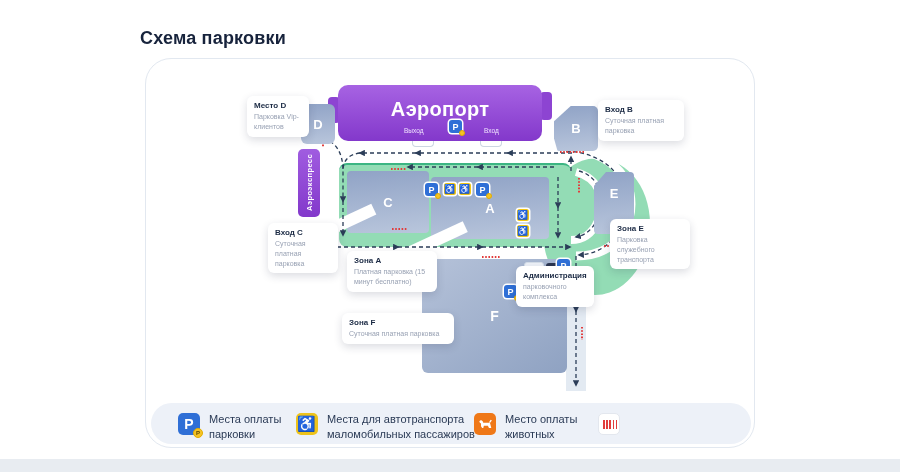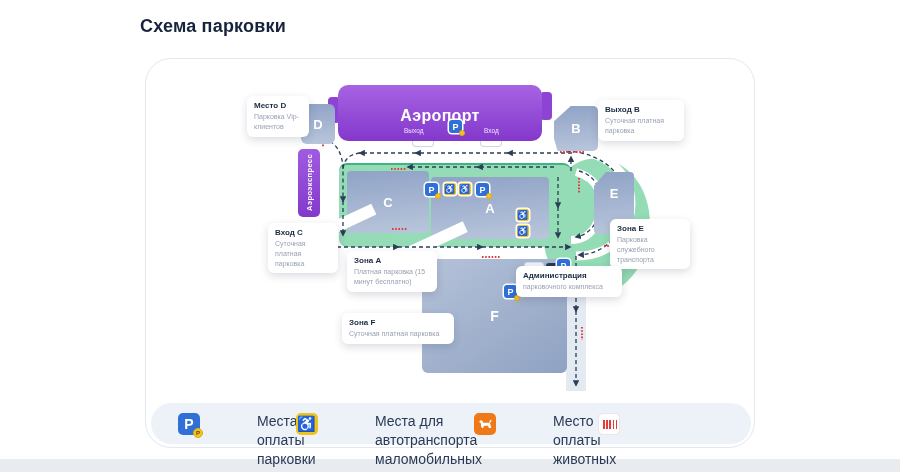--- a/index.html
+++ b/index.html
@@ -3,21 +3,21 @@
 <meta charset="utf-8">
 <style>
   * { margin:0; padding:0; box-sizing:border-box; }
   html,body { width:900px; height:472px; }
   body {
     position:relative; width:900px; height:472px; overflow:hidden;
     background:#ffffff; font-family:"Liberation Sans", sans-serif;
   }
   .bottom-strip { position:absolute; left:0; bottom:0; width:100%; height:13px; background:#e8ecf1; }
   .page-title {
-    position:absolute; left:140px; top:16px; font-size:18px; font-weight:bold; color:#17233c; letter-spacing:.2px;
+    position:absolute; left:140px; top:28px; font-size:18px; font-weight:bold; color:#17233c; letter-spacing:.2px;
   }
   .card {
     position:absolute; left:145px; top:58px; width:610px; height:390px;
     background:#fff; border:1px solid #e2e8f0; border-radius:26px;
   }
   .card * { position:absolute; }
 
   
   .road-strip { left:420px; top:194px; width:20px; height:138px; background:#e3eaf2; z-index:0; }
   .green-central {
@@ -51,21 +51,21 @@
   .wedge-c { left:168px; top:172px; width:66px; transform:rotate(-25deg); }
   .wedge-a { left:254px; top:192px; width:72px; transform:rotate(-25deg); }
 
   
   .airport {
     left:192px; top:26px; width:204px; height:56px; border-radius:10px;
     background:linear-gradient(180deg,#a763e3 0%,#8338cb 100%); z-index:4;
   }
   .airport-tab-l { left:182px; top:38px; width:12px; height:26px; border-radius:4px; background:#8d44d2; z-index:3; }
   .airport-tab-r { left:394px; top:33px; width:12px; height:28px; border-radius:4px; background:#8d44d2; z-index:3; }
-  .airport-label { left:0; right:0; top:22px; text-align:center; color:#fff; font-size:16px; font-weight:bold; letter-spacing:.3px; }
+  .airport-label { left:0; right:0; top:13px; text-align:center; color:#fff; font-size:20px; font-weight:bold; letter-spacing:.3px; }
   .airport-sub { color:#f1e4ff; font-size:6.5px; top:42px; }
   .as-exit { left:66px; } .as-entry { left:146px; }
   .door { top:80px; width:22px; height:8px; background:#fff; border:1px solid #ccd6e2; border-top:none; border-radius:0 0 4px 4px; z-index:3; }
   .door-1 { left:266px; } .door-2 { left:334px; }
   .aeroexpress {
     left:152px; top:90px; width:22px; height:68px; border-radius:5px;
     background:linear-gradient(180deg,#a05ce0 0%,#8338cb 100%); z-index:4;
     display:flex; align-items:center; justify-content:center;
   }
   .aeroexpress span {
@@ -106,29 +106,29 @@
   }
   .label-card .lc-title { position:static; display:block; font-size:8px; font-weight:bold; color:#1b2a44; }
   .label-card .lc-desc  { position:static; display:block; font-size:7px; color:#98a1b3; line-height:1.4; margin-top:2px; }
   .lc-D { left:101px; top:37px;  width:62px; }
   .lc-B { left:452px; top:41px;  width:86px; }
   .lc-C { left:122px; top:164px; width:70px; }
   .lc-A { left:201px; top:192px; width:90px; }
   .lc-E { left:464px; top:160px; width:80px; }
   .lc-F { left:196px; top:254px; width:112px; }
   .lc-F .lc-desc { white-space:nowrap; }
-  .lc-admin { left:370px; top:207px; width:106px; }
+  .lc-admin { left:370px; top:207px; width:78px; }
 
   
   .legend {
     left:5px; top:344px; width:600px; height:41px; background:#edf1f8; border-radius:21px; z-index:6;
   }
   .legend * { position:absolute; }
   .lg-icon { width:22px; height:22px; border-radius:5px; top:10px; }
-  .lg-text { top:9px; font-size:14px; color:#2a3a55; line-height:1.35;margin-left:48px; }
+  .lg-text { top:9px; font-size:11px; color:#2a3a55; line-height:1.35; }
   .lg-i1 { left:27px; background:#2f6fd6; color:#fff; font-weight:bold; font-size:14px; display:flex; align-items:center; justify-content:center; }
   .lg-i1 .coin { position:absolute; right:-3px; bottom:-3px; width:10px; height:10px; border-radius:50%; background:#f5c324; border:1px solid #e2ad00; color:#5d4700; font-size:6px; font-weight:bold; display:flex; align-items:center; justify-content:center; }
   .lg-t1 { left:58px; width:82px; }
   .lg-i2 { left:145px; background:#eec31b; color:#3a3000; font-size:15px; display:flex; align-items:center; justify-content:center; }
   .lg-t2 { left:176px; width:150px; }
   .lg-i3 { left:323px; background:#ef7818; display:flex; align-items:center; justify-content:center; }
   .lg-t3 { left:354px; width:84px; }
   .lg-i4 { left:447px; background:#fff; border:1px solid #e3e7ee; }
   .lg-i4 .stripes { left:4px; top:6px; width:14px; height:9px;
      background:repeating-linear-gradient(90deg,#e23c3c 0 1.6px,transparent 1.6px 3.2px); }
@@ -267,21 +267,21 @@
   <div class="p-icon pi-admin">
       <span style="position:static">P</span>
       <span class="coin"></span>
     </div>
 
   <div class="label-card lc-D">
     <span class="lc-title">Место D</span>
     <span class="lc-desc">Парковка Vip-клиентов</span>
   </div>
   <div class="label-card lc-B">
-    <span class="lc-title">Выход B</span>
+    <span class="lc-title">Вход B</span>
     <span class="lc-desc">Суточная платная парковка</span>
   </div>
   <div class="label-card lc-C">
     <span class="lc-title">Вход C</span>
     <span class="lc-desc">Суточная платная парковка</span>
   </div>
   <div class="label-card lc-A">
     <span class="lc-title">Зона A</span>
     <span class="lc-desc">Платная парковка (15 минут бесплатно)</span>
   </div>

